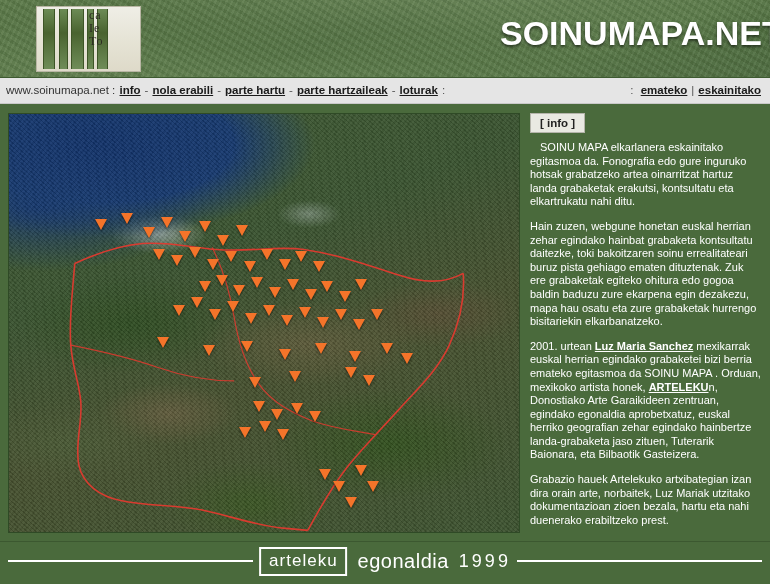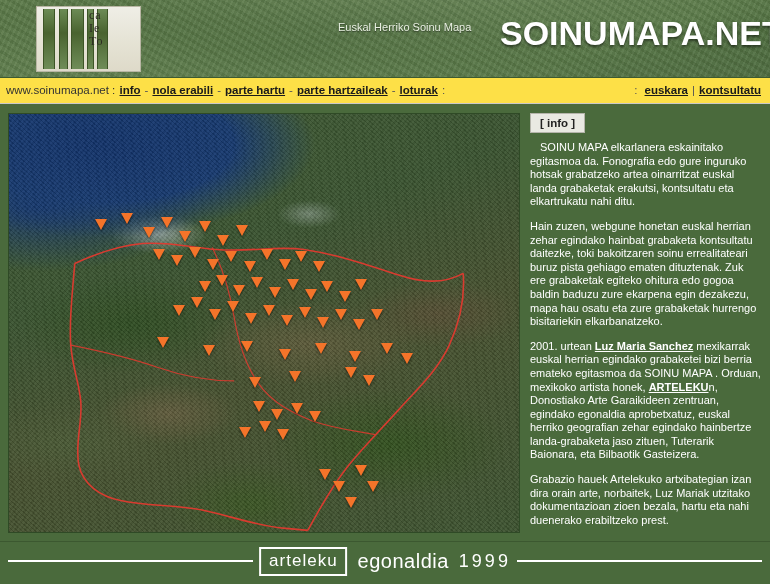--- a/index.html
+++ b/index.html
@@ -95,21 +95,21 @@
     letter-spacing: 0px;
     text-shadow: 0 2px 3px rgba(0,0,0,0.5);
     font-family: "Liberation Sans", sans-serif;
   }
 
   
   .navbar {
     position: relative;
     width: 770px;
     height: 26px;
-    background: #fde047;
+    background: #e5e5e5;
     border-bottom: 1px solid #c9c9c9;
     font-size: 11.5px;
     color: #333;
   }
   .nav-left {
     position: absolute;
     left: 6px; top: 6px;
     white-space: nowrap;
   }
   .nav-right {
@@ -277,34 +277,33 @@
       <div class="strip s4"></div>
       <div class="strip s5"></div>
       <div class="logo-letters">
         <span>ca</span>
         <span>Ie</span>
         <span>To</span>
       </div>
     </div>
 
     <div class="header-sub">
-      <div>Euskal Herriko Soinu Mapa</div>
     </div>
 
     <div class="header-title">SOINUMAPA.NET</div>
   </div>
 
   <div class="navbar">
     <div class="nav-left">
       <span class="url">www.soinumapa.net :</span>
       <a href="#">info</a><span class="sep">-</span><a href="#">nola erabili</a><span class="sep">-</span><a href="#">parte hartu</a><span class="sep">-</span><a href="#">parte hartzaileak</a><span class="sep">-</span><a href="#">loturak</a><span class="sep">:</span>
     </div>
     <div class="nav-right">
       <span class="sep">:</span>
-      <a href="#">euskara</a><span class="sep">|</span><a href="#">kontsultatu</a>
+      <a href="#">emateko</a><span class="sep">|</span><a href="#">eskainitako</a>
     </div>
   </div>
 
   <div class="main">
 
     <div class="map-wrap">
       <div class="map-sat"></div>
 
       <svg class="border-svg" viewBox="0 0 512 420" preserveAspectRatio="none">
         <path d="M66,150 C64,178 60,205 62,232 C64,256 70,268 72,288 C74,310 66,330 70,352
@@ -383,21 +382,21 @@
           <div class="marker" style="left: 358px; top: 367px;"></div>
           <div class="marker" style="left: 336px; top: 383px;"></div>
           <div class="marker" style="left: 324px; top: 367px;"></div>
           <div class="marker" style="left: 310px; top: 355px;"></div>
         </div>
     </div>
 
     <div class="info-panel">
       <div class="info-tab">[ info ]</div>
       <div class="info-body">
-        <p class="indent">SOINU MAPA elkarlanera eskainitako egitasmoa da. Fonografia edo gure inguruko hotsak grabatzeko artea oinarritzat euskal landa grabaketak erakutsi, kontsultatu eta elkartrukatu nahi ditu.</p>
+        <p class="indent">SOINU MAPA elkarlanera eskainitako egitasmoa da. Fonografia edo gure inguruko hotsak grabatzeko artea oinarritzat hartuz landa grabaketak erakutsi, kontsultatu eta elkartrukatu nahi ditu.</p>
         <p>Hain zuzen, webgune honetan euskal herrian zehar egindako hainbat grabaketa kontsultatu daitezke, toki bakoitzaren soinu errealitateari buruz pista gehiago ematen dituztenak. Zuk ere grabaketak egiteko ohitura edo gogoa baldin baduzu zure ekarpena egin dezakezu, mapa hau osatu eta zure grabaketak hurrengo bisitariekin elkarbanatzeko.</p>
         <p>
           <span>2001. urtean </span><a href="#">Luz Maria Sanchez</a><span> mexikarrak euskal herrian egindako grabaketei bizi berria emateko egitasmoa da SOINU MAPA . Orduan, mexikoko artista honek, </span><a href="#">ARTELEKU</a><span>n, Donostiako Arte Garaikideen zentruan, egindako egonaldia aprobetxatuz, euskal herriko geografian zehar egindako hainbertze landa-grabaketa jaso zituen, Tuterarik Baionara, eta Bilbaotik Gasteizera.</span>
         </p>
         <p>Grabazio hauek Artelekuko artxibategian izan dira orain arte, norbaitek, Luz Mariak utzitako dokumentazioan zioen bezala, hartu eta nahi duenerako erabiltzeko prest.</p>
 
       </div>
     </div>
 
   </div>

